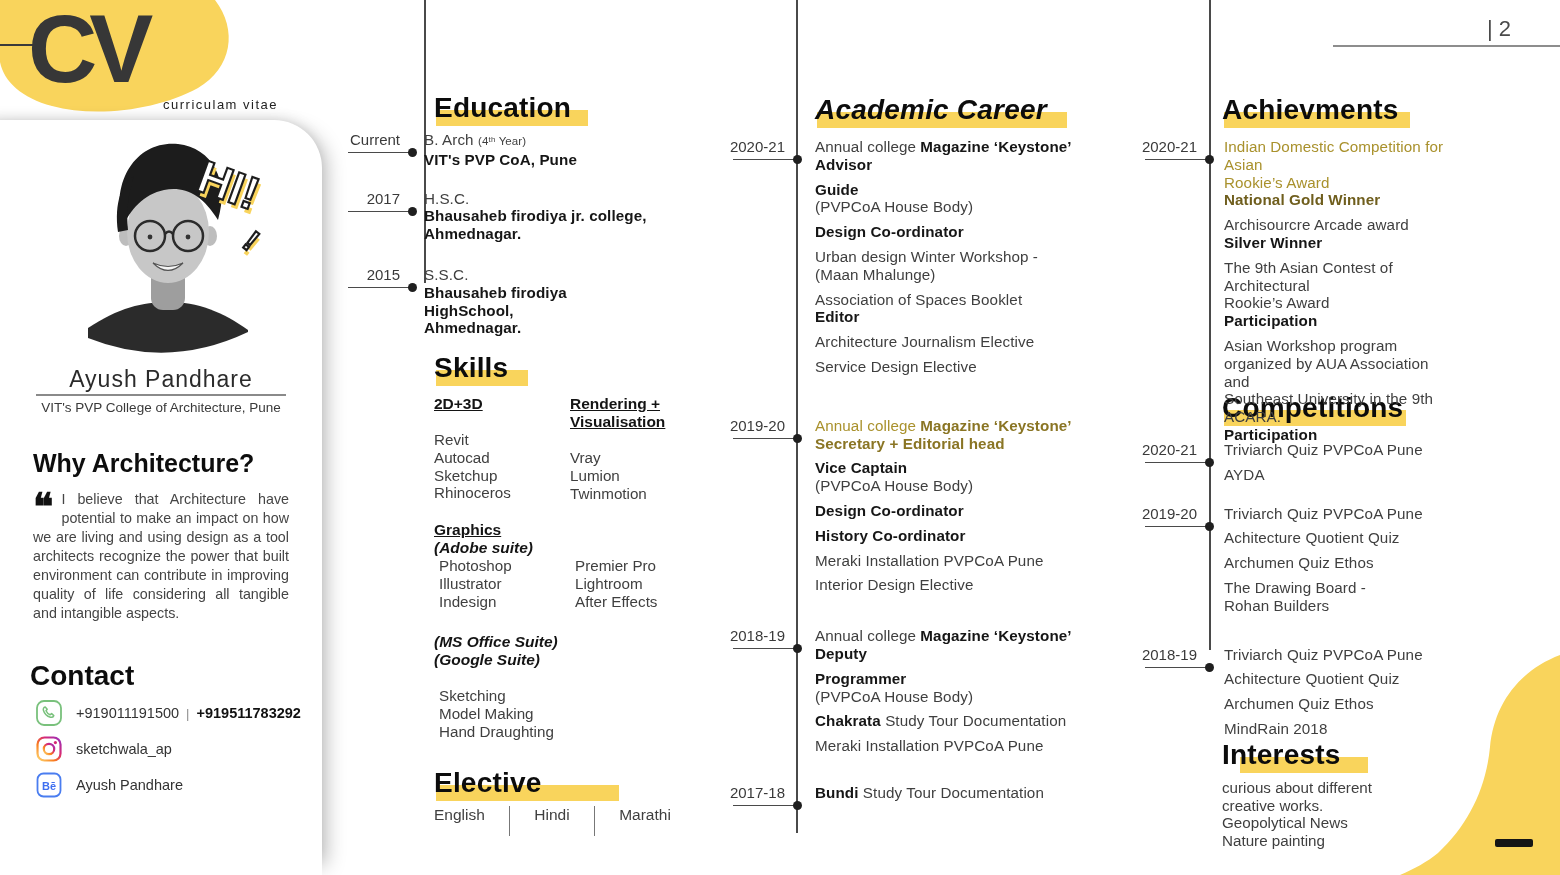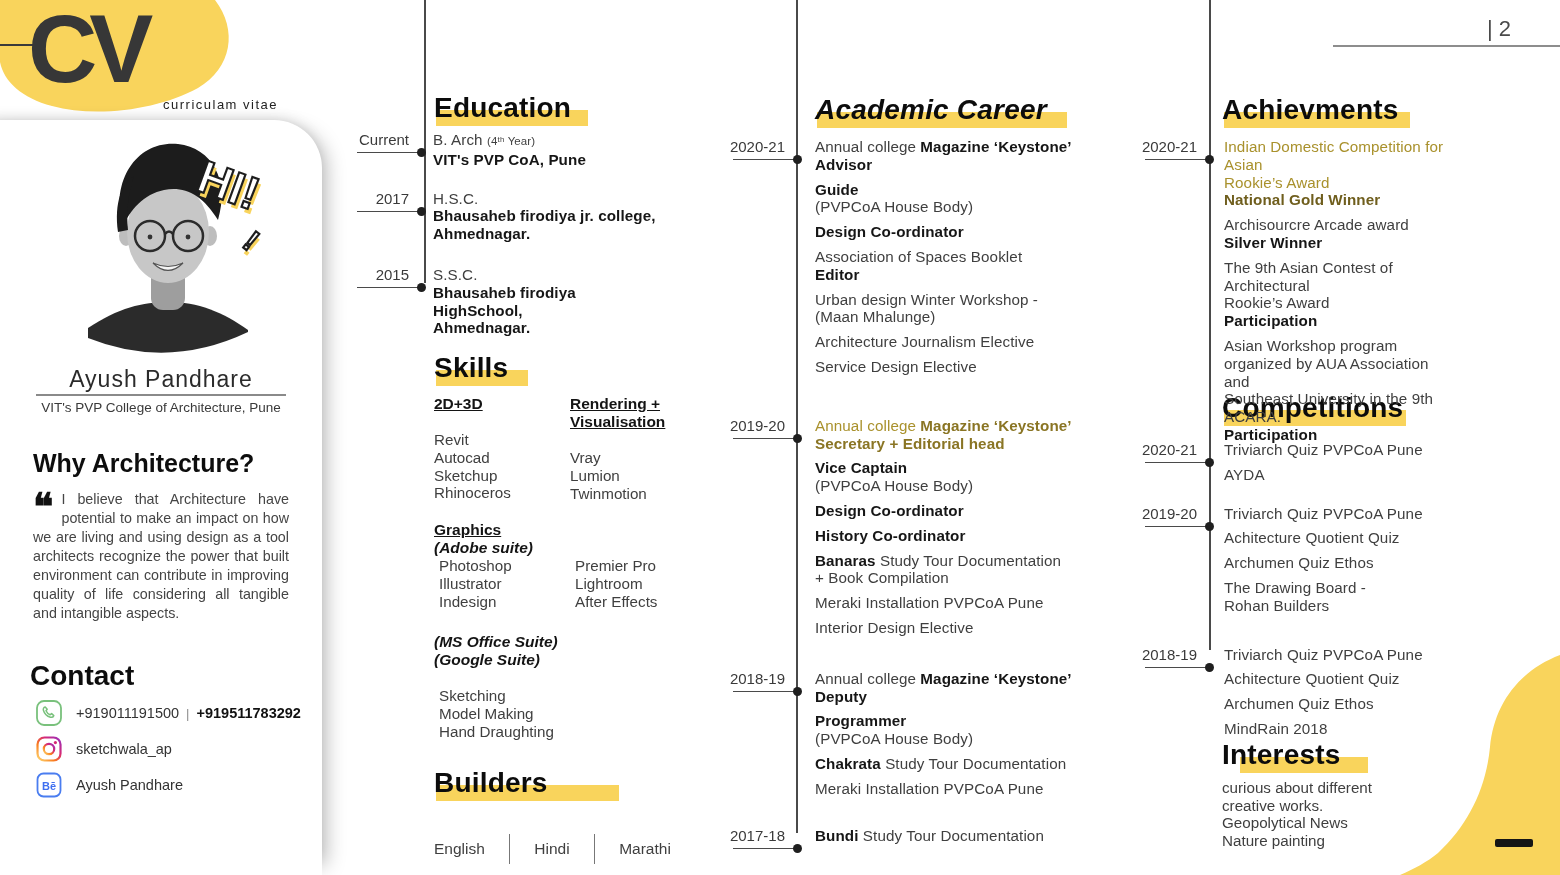--- a/index.html
+++ b/index.html
@@ -42,21 +42,21 @@
   .c-tx .sep{color:#8d8d8d;margin:0 7px;font-size:13px;}
   
   .h1{position:absolute;font-size:28px;font-weight:800;color:#0c0c0c;z-index:3;letter-spacing:.2px;}
   .hl{position:absolute;height:16px;background:#F9D45C;z-index:2;}
   
   .vline{position:absolute;width:2px;background:#4a4a4a;top:0;z-index:1;}
   #vl1{left:424px;height:283px;}
   #vl2{left:796px;height:833px;}
   #vl3{left:1209px;height:650px;}
   .tl{position:absolute;display:flex;flex-direction:column;z-index:3;}
-  .tl-edu{--yw:88px;left:333px;top:131px;width:330px;}
+  .tl-edu{--yw:88px;left:324px;top:131px;width:330px;}
   .tl-aca{--yw:75px;left:722px;top:138px;width:355px;}
   .tl-ach{--yw:73px;left:1136px;top:138px;width:320px;}
   .tl-comp{--yw:73px;left:1136px;top:441px;width:320px;}
   .tl-entry{display:flex;position:relative;}
   .ycol{position:relative;flex:0 0 var(--yw);}
   .year{position:absolute;top:0;right:12px;font-size:15px;color:#3a3a3a;white-space:nowrap;}
   .tick{position:absolute;top:21px;right:0;width:64px;border-top:1.6px solid #4a4a4a;}
   .dot{position:absolute;top:17px;right:-5px;width:9px;height:9px;border-radius:50%;background:#1f1f1f;z-index:2;}
   .content{flex:1;padding-left:12px;}
   .tl-aca .content{padding-left:18px;}
@@ -67,21 +67,21 @@
   .run.g{color:#A9912C;}
   .run.gb{color:#8a7524;font-weight:700;}
   .run.gd{color:#6F5E1D;font-weight:700;}
   .run.sm{font-size:11.5px;}
   
   .abs{position:absolute;z-index:3;}
   .sk-h{font-weight:700;color:#141414;font-size:15.5px;line-height:17.5px;text-decoration:underline;}
   .sk-hi{font-weight:700;font-style:italic;color:#141414;font-size:15.5px;line-height:17.5px;}
   .sk-li{font-size:15.2px;color:#3f3f3f;line-height:17.8px;}
   
-  #lang-row{display:flex;align-items:center;margin-top:28px;}
+  #lang-row{display:flex;}
   .lang-item{font-size:15.5px;color:#3f3f3f;}
   .lang-div{width:1.5px;height:30px;background:#777;margin:0 24px;}
   
   .int-li{font-size:15.2px;color:#3f3f3f;line-height:17.6px;}
 </style>
 </head>
 <body>
 
 <div id="page">
 
@@ -177,21 +177,21 @@
   <div class="vline" id="vl2"></div>
   <div class="vline" id="vl3"></div>
 
   <div class="hl" style="left:436px;top:110px;width:152px;"></div>
   <div class="h1" style="left:434px;top:92px;">Education</div>
 
   <div class="hl" style="left:436px;top:370px;width:92px;"></div>
   <div class="h1" style="left:434px;top:352px;">Skills</div>
 
   <div class="hl" style="left:436px;top:785px;width:183px;"></div>
-  <div class="h1" style="left:434px;top:767px;">Builders</div>
+  <div class="h1" style="left:434px;top:767px;">Elective</div>
 
   <div class="hl" style="left:817px;top:112px;width:250px;"></div>
   <div class="h1" style="left:815px;top:94px;font-style:italic;">Academic Career</div>
 
   <div class="hl" style="left:1224px;top:112px;width:186px;"></div>
   <div class="h1" style="left:1222px;top:94px;">Achievments</div>
 
   <div class="hl" style="left:1224px;top:410px;width:182px;"></div>
   <div class="h1" style="left:1222px;top:392px;">Competitions</div>
 
@@ -254,28 +254,28 @@
             <div class="line"><span class="run b">Advisor</span></div>
           </div>
           <div class="grp">
             <div class="line"><span class="run b">Guide</span></div>
             <div class="line"><span class="run">(PVPCoA House Body)</span></div>
           </div>
           <div class="grp">
             <div class="line"><span class="run b">Design Co-ordinator</span></div>
           </div>
           <div class="grp">
+            <div class="line"><span class="run">Urban design Winter Workshop -</span></div>
+            <div class="line"><span class="run">(Maan Mhalunge)</span></div>
+          </div>
+          <div class="grp">
             <div class="line"><span class="run">Association of Spaces Booklet</span></div>
             <div class="line"><span class="run b">Editor</span></div>
           </div>
           <div class="grp">
-            <div class="line"><span class="run">Urban design Winter Workshop -</span></div>
-            <div class="line"><span class="run">(Maan Mhalunge)</span></div>
-          </div>
-          <div class="grp">
             <div class="line"><span class="run">Architecture Journalism Elective</span></div>
           </div>
           <div class="grp">
             <div class="line"><span class="run">Service Design Elective</span></div>
           </div>
         </div>
       </div>
       <div class="tl-entry" style="margin-top: 34px;">
         <div class="ycol">
           <span class="year">2019-20</span>
@@ -289,24 +289,20 @@
           </div>
           <div class="grp">
             <div class="line"><span class="run b">Vice Captain</span></div>
             <div class="line"><span class="run">(PVPCoA House Body)</span></div>
           </div>
           <div class="grp">
             <div class="line"><span class="run b">Design Co-ordinator</span></div>
           </div>
           <div class="grp">
             <div class="line"><span class="run b">History Co-ordinator</span></div>
-          </div>
-          <div class="grp">
-            <div class="line"><span class="run b">Banaras</span><span class="run"> Study Tour Documentation</span></div>
-            <div class="line"><span class="run">+ Book Compilation</span></div>
           </div>
           <div class="grp">
             <div class="line"><span class="run">Meraki Installation PVPCoA Pune</span></div>
           </div>
           <div class="grp">
             <div class="line"><span class="run">Interior Design Elective</span></div>
           </div>
         </div>
       </div>
       <div class="tl-entry" style="margin-top: 26px;">

